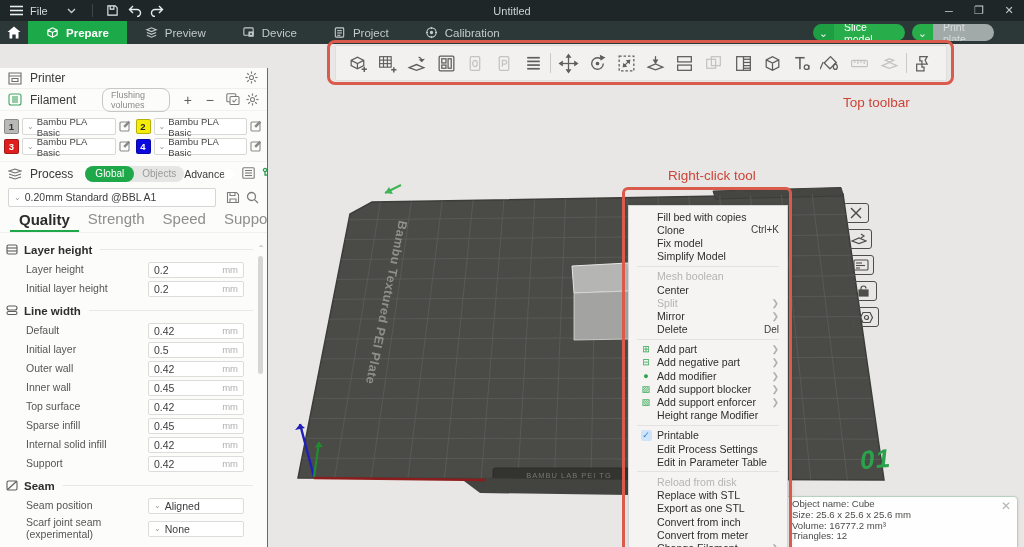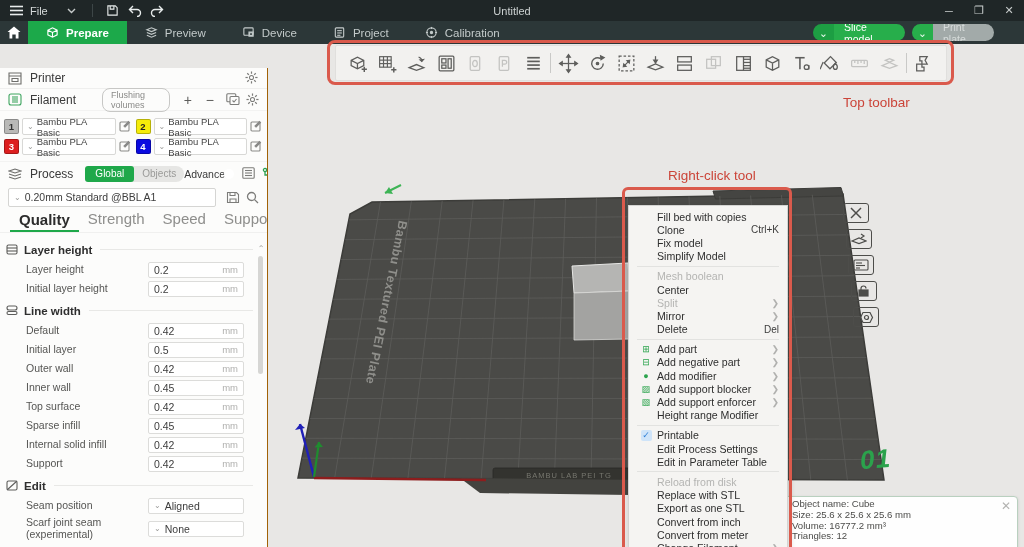--- a/index.html
+++ b/index.html
@@ -43,21 +43,21 @@
   .pill-btn { margin-left:26px; border:1px solid #c7c7c5; border-radius:8px; color:#8b8b89; font-size:9px; padding:1px 8px; }
   .pm-btn { color:#5d5d5b; font-size:14px; line-height:1; margin-left:14px; }
   #filament-grid { position:relative; height:50px; padding:6px 4px 2px 4px; display:grid; grid-template-columns:1fr 1fr; grid-auto-rows:19px; gap:1px 4px; }
   .fil-slot { display:flex; align-items:center; gap:3px; }
   .fil-badge { width:15px; height:15px; border-radius:2px; font-size:9.5px; font-weight:bold; display:flex; align-items:center; justify-content:center; border:1px solid rgba(0,0,0,.25); }
   .fil-box { flex:1; height:17px; border:1px solid #d8d8d6; border-radius:2px; background:#fff; display:flex; align-items:center; gap:3px; padding:0 4px; font-size:9.5px; color:#444; }
   .chev { color:#9a9a98; font-size:8px; }
   .fil-edit { width:13px; height:13px; color:#8a8a88; }
   #process-row { height:24px; font-size:12px; border-top:1px solid #f3f3f2; }
   #gl-toggle { margin-left:12px; background:#e6e6e4; border-radius:9px; height:16px; display:flex; align-items:center; font-size:10px; }
-  #gl-global { background:#1fa84a; color:#fff; border-radius:3px; padding:1px 10px; height:16px; display:flex; align-items:center; }
+  #gl-global { background:#1fa84a; color:#fff; border-radius:8px; padding:1px 10px; height:16px; display:flex; align-items:center; }
   #gl-objects { color:#9a9a98; padding:0 8px; }
   #adv-label { margin-left:auto; font-size:10.5px; color:#3a3a3a; }
   .switch { width:22px; height:12px; border-radius:6px; background:#22aa4c; margin-left:4px; position:relative; }
   .switch::after { content:""; position:absolute; right:1px; top:1px; width:10px; height:10px; background:#fff; border-radius:50%; }
   .mini-ic { width:13px; height:13px; margin-left:7px; color:#7c7c7a; }
   .mini-ic.green { color:#2ba050; }
   #preset-row { height:24px; padding:0 8px; display:flex; align-items:center; }
   #preset-box { width:208px; height:19px; border:1px solid #d5d5d3; border-radius:2px; background:#fff; display:flex; align-items:center; gap:4px; padding:0 5px; font-size:10.5px; color:#3d3d3d; }
   #tabs-row { height:24px; display:flex; gap:0; padding:0 10px; align-items:flex-end; border-bottom:1px solid #f0f0ef; }
   .ptab { font-size:15px; color:#8e8e8c; padding:0 9px 5px 9px; }
@@ -538,21 +538,21 @@
         </div>
         <div class="sect-hdr">
           <span class="sb-ic">
             <svg width="12" height="11" viewBox="0 0 12 11">
               <g fill="none" stroke="#5c5c5a" stroke-width="1.1">
                 <rect x="1" y="1" width="10" height="9" rx="1.5"></rect>
                 <path d="M1,10 L11,1"></path>
               </g>
             </svg>
           </span>
-          <span class="sect-title">Edit</span>
+          <span class="sect-title">Seam</span>
           <span class="sect-rule"></span>
         </div>
         <div class="prow">
           <span class="plabel">Seam position</span>
           <span class="pctrl">
             <span class="chev">⌄</span>
             <span>Aligned</span>
           </span>
         </div>
         <div class="prow" style="min-height: 27px;">

